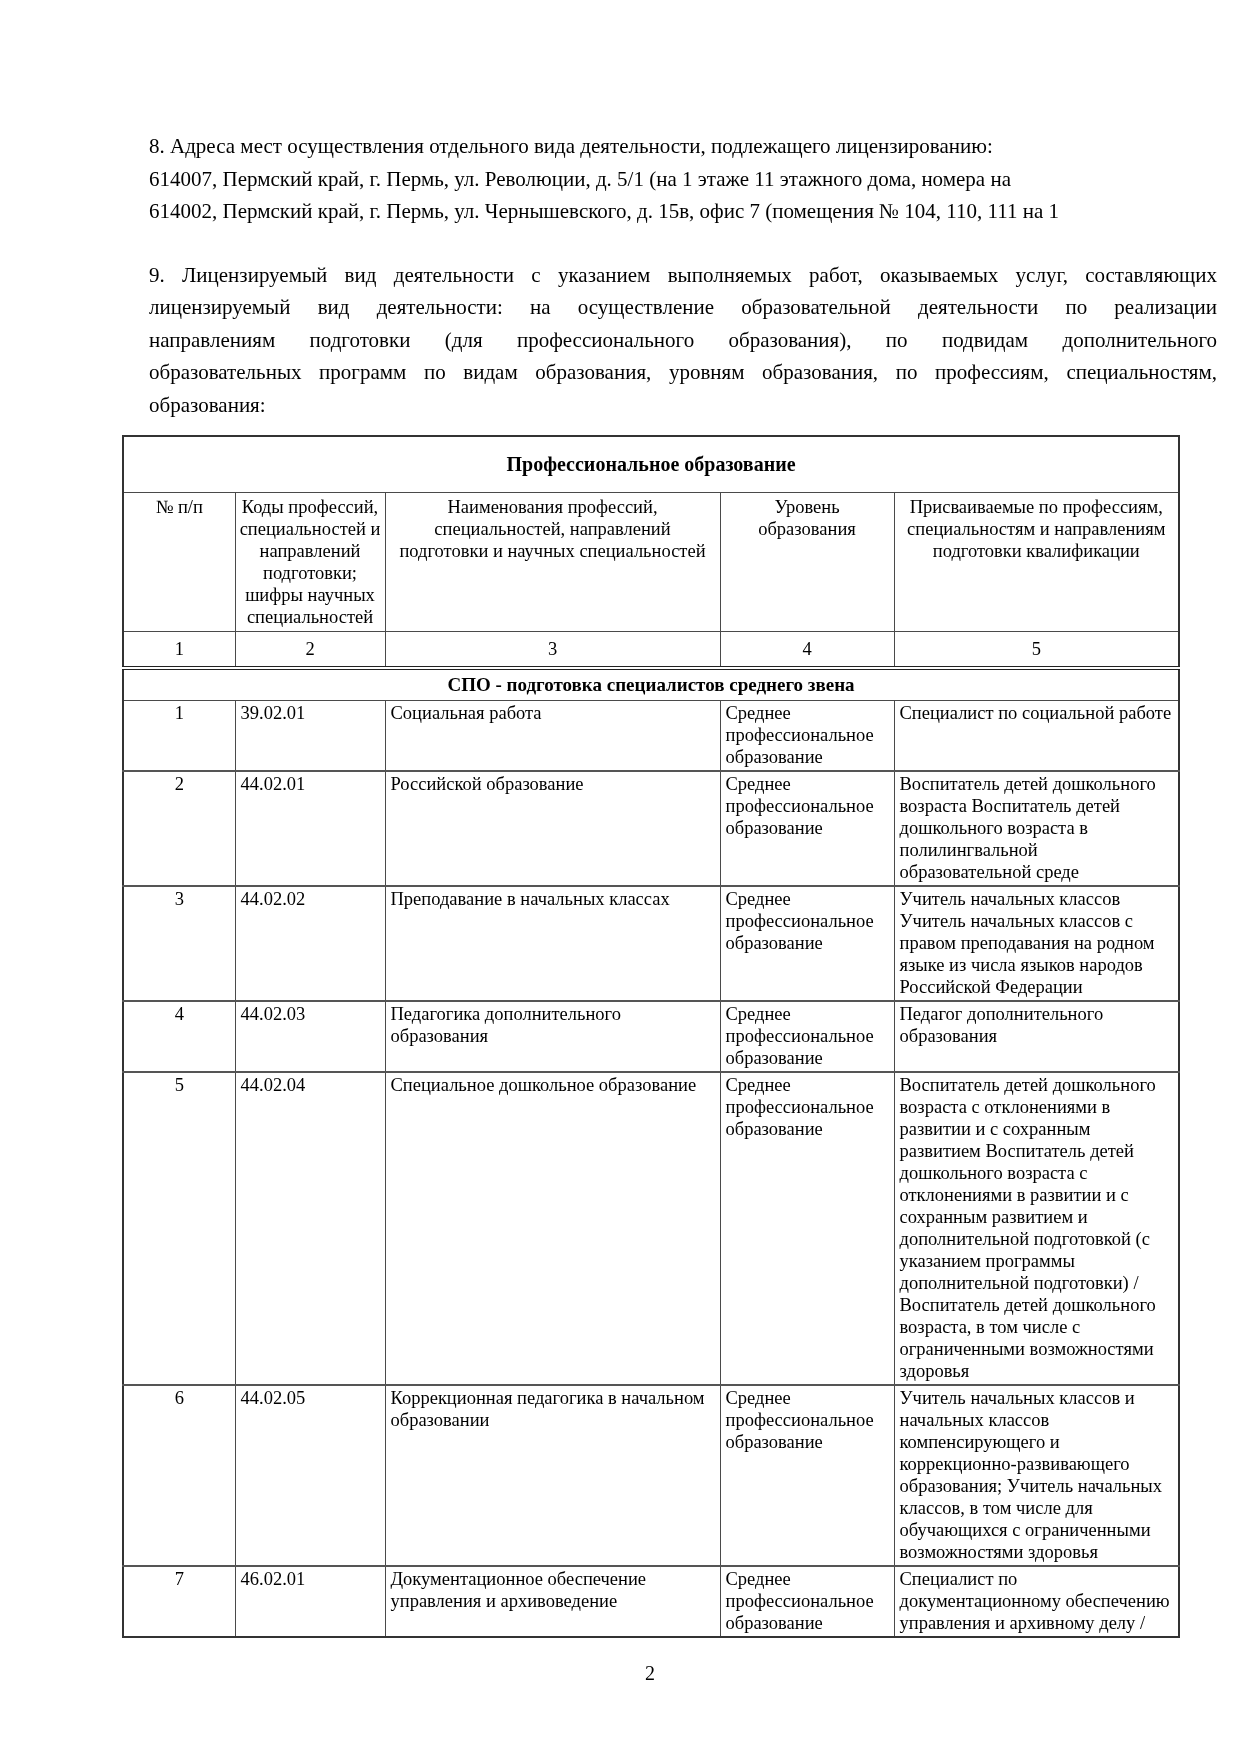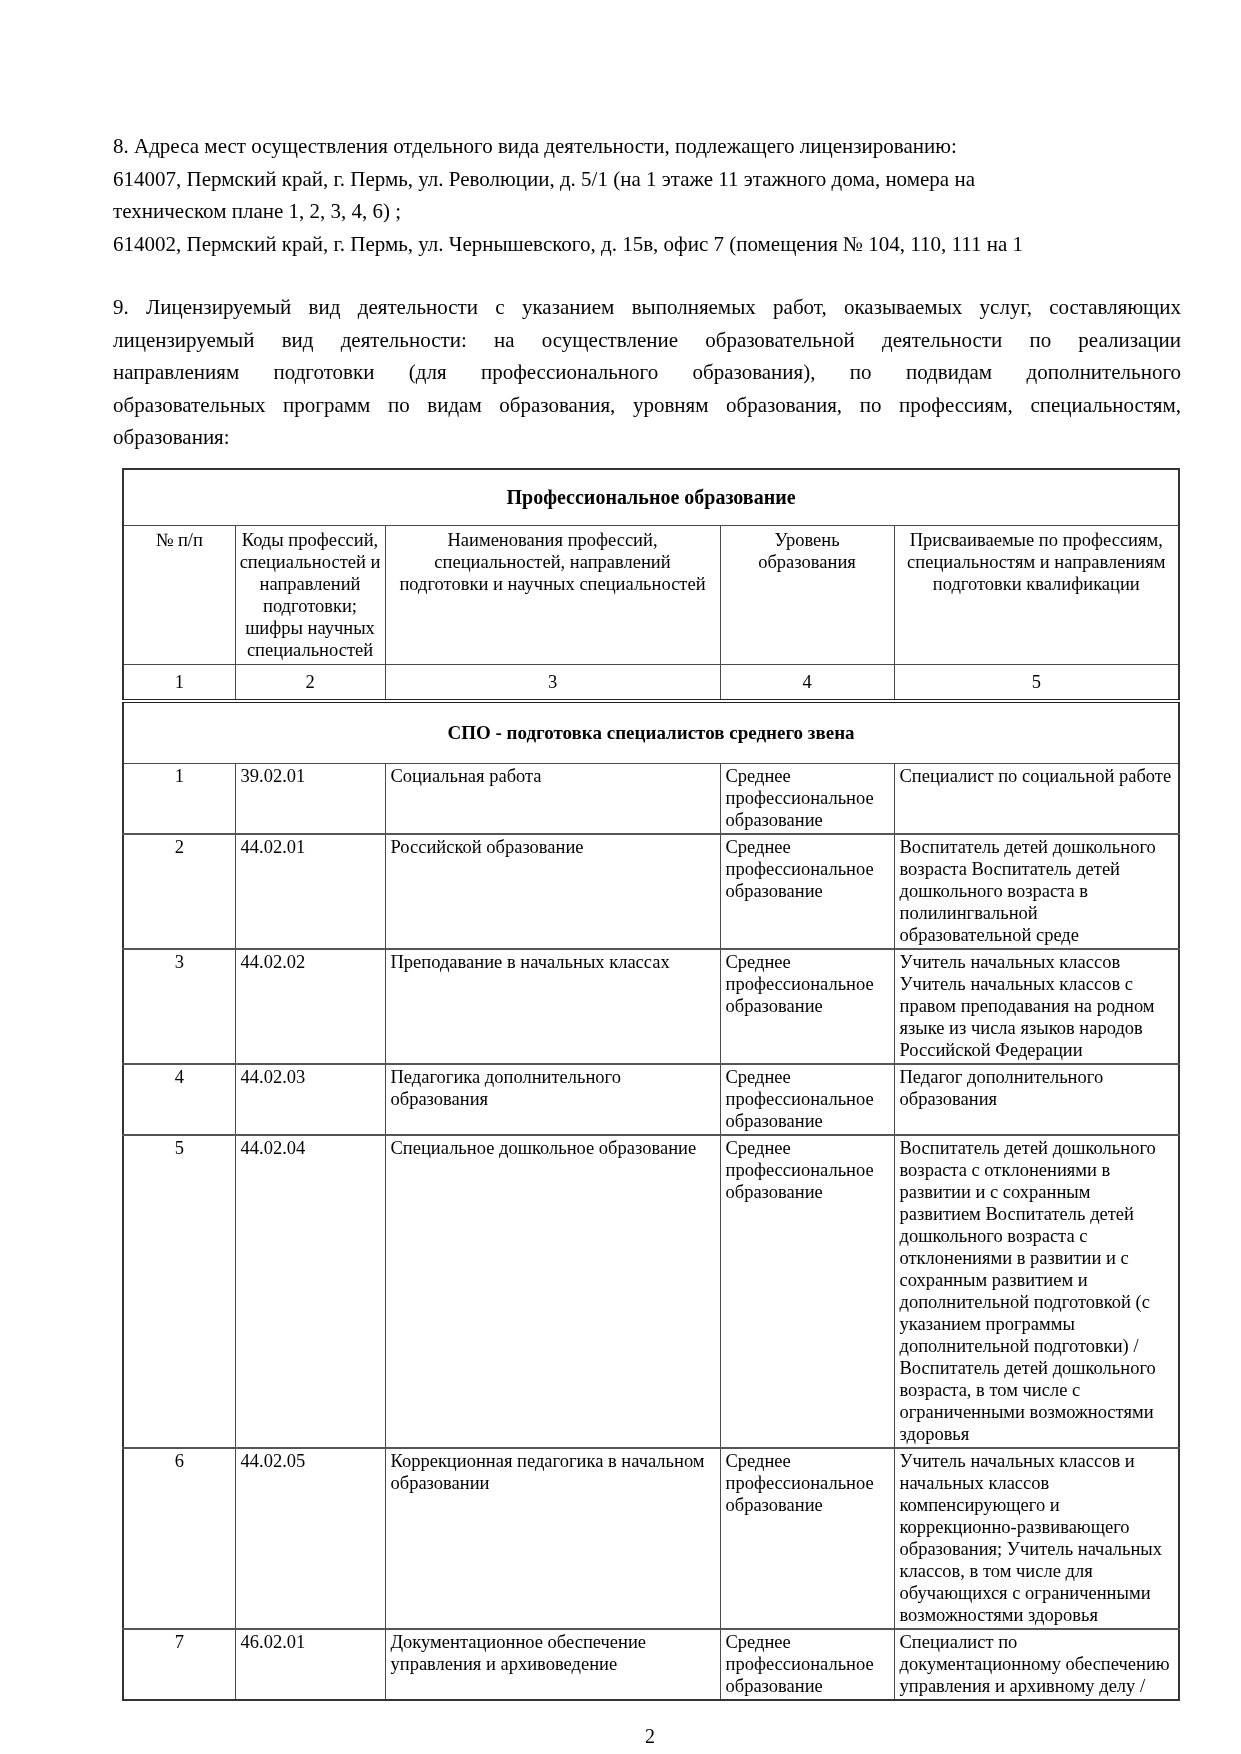--- a/index.html
+++ b/index.html
@@ -8,21 +8,21 @@
     width: 1241px;
     height: 1754px;
     margin: 0 auto;
     background: #ffffff;
     box-sizing: border-box;
     padding: 130px 60px 0 113px;
     font-family: "Liberation Serif", "DejaVu Serif", serif;
     color: #000;
     overflow: hidden;
   }
-  .text-block { width: 1068px; }
+  .text-block { width: 1068px; margin-left: 36px; }
   .tline {
     font-size: 21px;
     line-height: 32.5px;
     white-space: nowrap;
     text-align: left;
   }
   .jline {
     white-space: normal;
     text-align: justify;
     text-align-last: justify;
@@ -58,42 +58,41 @@
   tr.row-numbers td {
     text-align: center;
     padding: 6px 2px;
     border-bottom: 4px double #222;
   }
   tr.row-section td {
     text-align: center;
     font-weight: 700;
     font-size: 19px;
     line-height: 24px;
-    padding: 18px;
+    padding: 3px;
   }
   tr.row-data td { border-top: 2px solid #555; }
   tr.row-data.first td { border-top: 1px solid #4a4a4a; }
   td.c0 { text-align: center; }
 
   .page-number {
     width: 1056px;
     margin: 24px 0 0 9px;
     text-align: center;
     font-size: 20px;
   }
 </style>
 </head>
 <body>
 
 <div class="page">
 
   <div class="text-block section-8">
       <div class="tline">8. Адреса мест осуществления отдельного вида деятельности, подлежащего лицензированию:</div>
       <div class="tline">614007, Пермский край, г. Пермь, ул. Революции, д. 5/1 (на 1 этаже 11 этажного дома, номера на</div>
-      <div class="tline">техническом плане 1, 2, 3, 4, 6) ;</div>
       <div class="tline">614002, Пермский край, г. Пермь, ул. Чернышевского, д. 15в, офис 7 (помещения № 104, 110, 111 на 1</div>
     </div>
 
   <div class="text-block section-9">
       <div class="tline jline">9. Лицензируемый вид деятельности с указанием выполняемых работ, оказываемых услуг, составляющих</div>
       <div class="tline jline">лицензируемый вид деятельности: на осуществление образовательной деятельности по реализации</div>
       <div class="tline jline">направлениям подготовки (для профессионального образования), по подвидам дополнительного</div>
       <div class="tline jline">образовательных программ по видам образования, уровням образования, по профессиям, специальностям,</div>
       <div class="tline jline jlast">образования:</div>
     </div>

